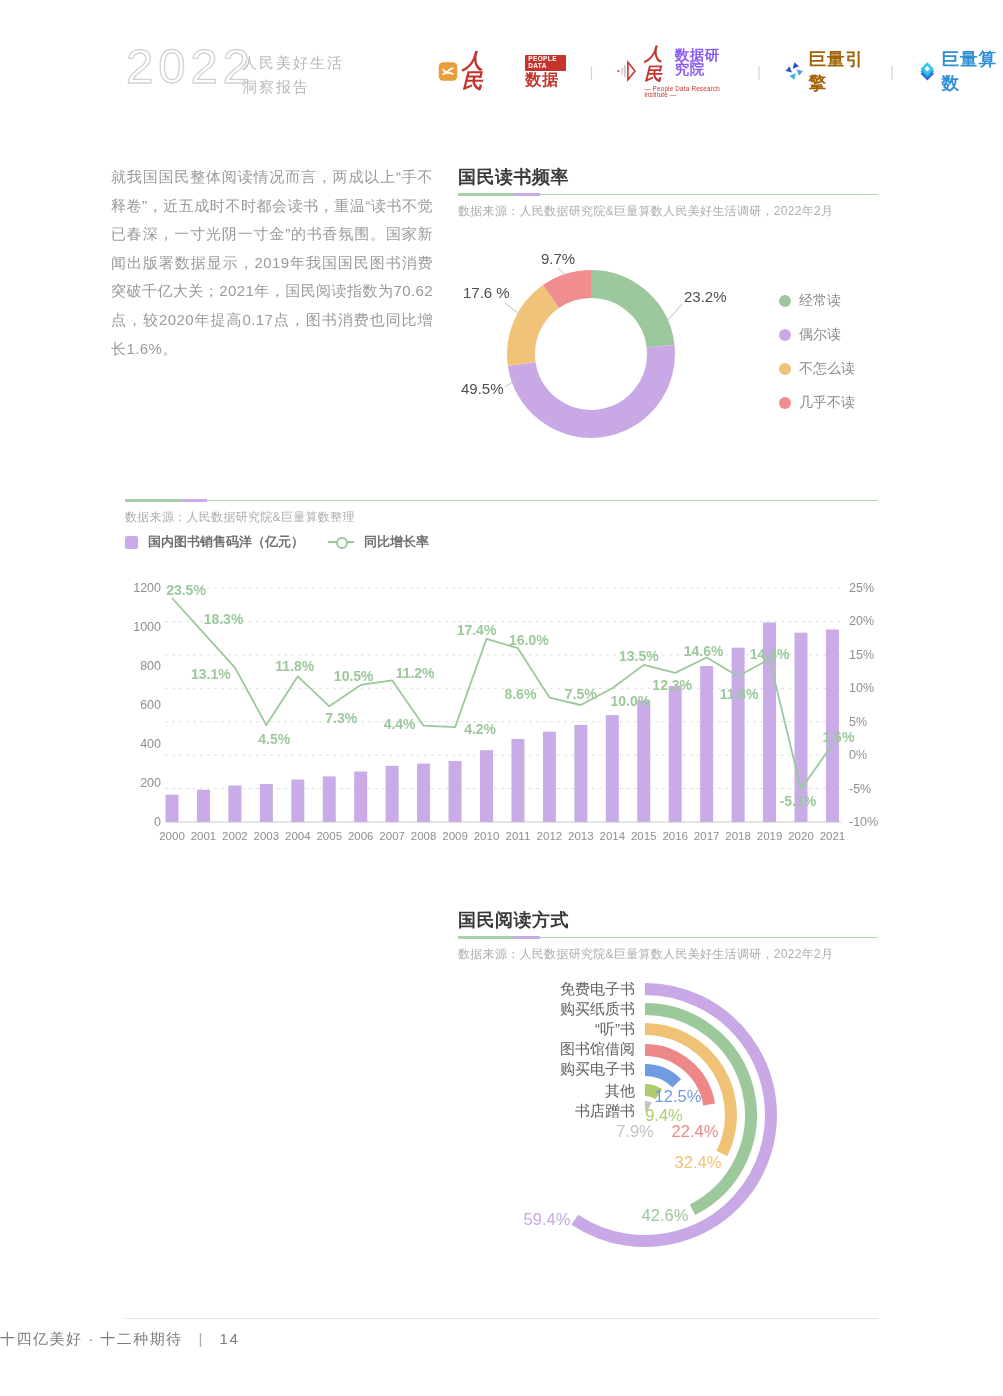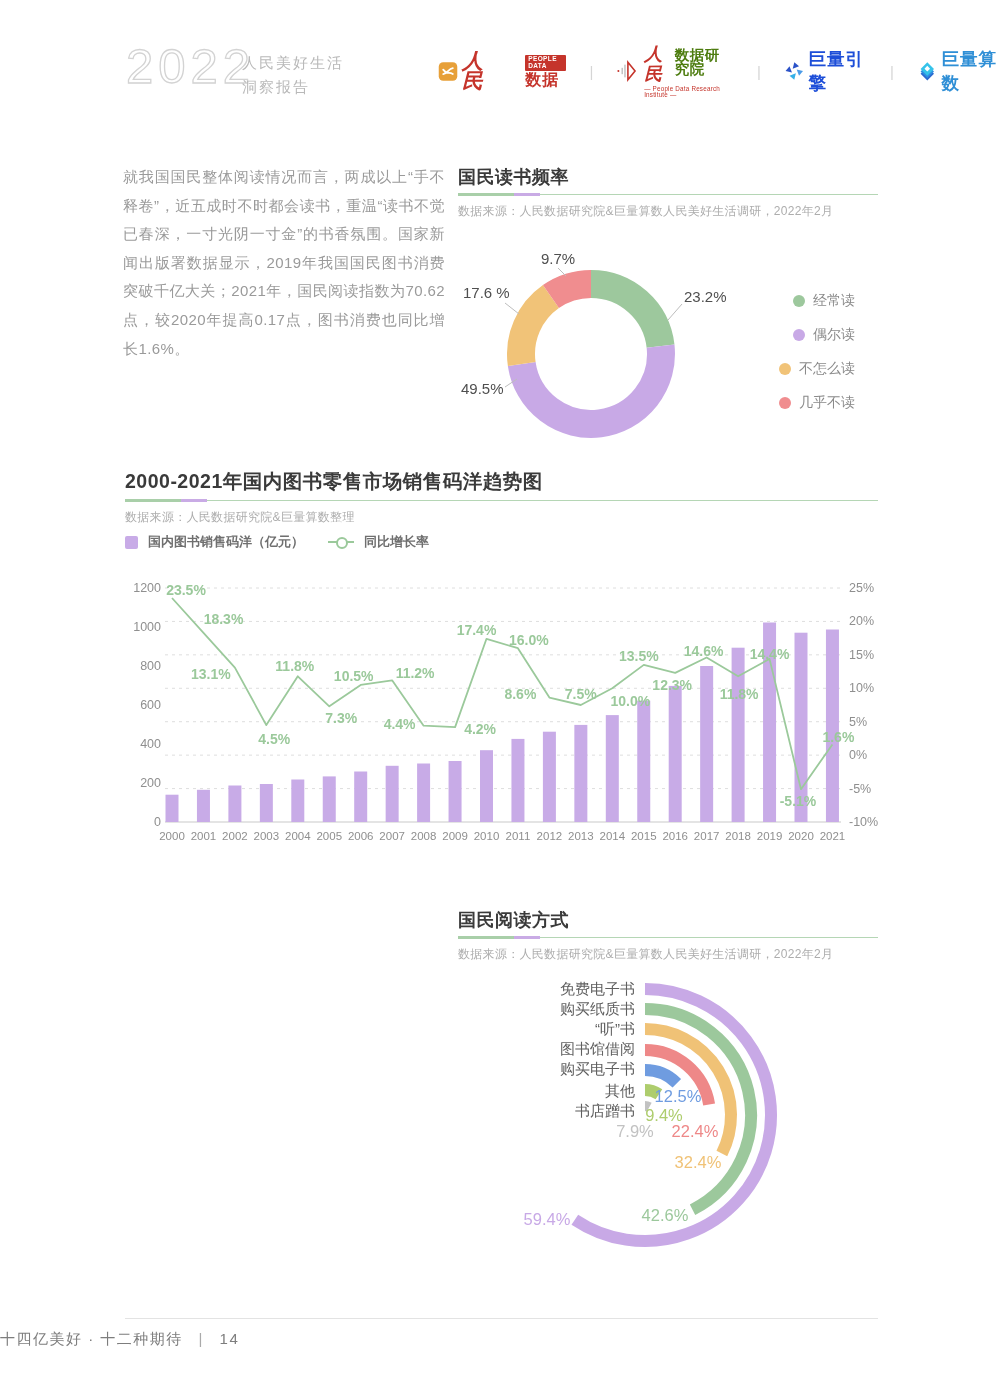--- a/index.html
+++ b/index.html
@@ -31,21 +31,21 @@
   .sec-title{font-size:18px;font-weight:bold;color:#3a3a3a;letter-spacing:.5px;}
   .sec-title.big{font-size:19.5px;}
   .rule{display:flex;align-items:center;height:3px;}
   .rule .g3{width:56px;height:3px;background:#a9cfa9;}
   .rule .p3{width:26px;height:3px;background:#c9abe5;}
   .rule .g1{flex:1;height:1px;background:#b5d6b5;}
   .src{font-size:12px;color:#adadad;letter-spacing:.3px;}
 
   
   .donut-legend{display:flex;flex-direction:column;}
-  .donut-legend .row{display:flex;align-items:center;height:34px;justify-content:flex-end;}
+  .donut-legend .row{display:flex;align-items:center;height:34px;}
   .donut-legend .dot{width:12px;height:12px;border-radius:50%;margin-right:8px;flex:0 0 auto;}
   .donut-legend .lab{font-size:14px;color:#8a8a8a;}
   .trend-legend{display:flex;align-items:center;gap:10px;font-size:13px;color:#6f6f6f;font-weight:bold;}
   .trend-legend .sw{width:13px;height:13px;border-radius:2px;display:inline-block;}
   .trend-legend .lm{position:relative;width:26px;height:12px;display:inline-block;}
   .trend-legend .lm .ln{position:absolute;left:0;right:0;top:5px;height:2px;background:#9bc99b;}
   .trend-legend .lm .cr{position:absolute;left:8px;top:1px;width:8px;height:8px;border:2px solid #9bc99b;border-radius:50%;background:#fff;}
   .trend-legend .gap{width:4px;}
 
   
@@ -81,48 +81,48 @@
     <div class="logo">
       <svg width="30" height="26" viewBox="0 0 30 26">
         <circle cx="3" cy="13" r="1.3" fill="#c5342b"></circle>
         <rect x="7" y="9" width="1.6" height="8" fill="#b9b9b9"></rect>
         <rect x="10.5" y="5" width="1.6" height="16" fill="#b9b9b9"></rect>
         <path d="M15 2l9 11-9 11z" fill="none" stroke="#c5342b" stroke-width="2"></path>
       </svg>
       <span class="ri-stack">
         <span class="ri-top">
           <span class="rd-script" style="color:#c5342b;font-size:18px">人民</span>
-          <span class="ri-name" style="color:#4d7c0f">数据研究院</span>
+          <span class="ri-name" style="color:#8b5cf6">数据研究院</span>
         </span>
         <span class="ri-sub" style="color:#c5342b">— People Data Research Institute —</span>
       </span>
     </div>
     <span class="lg-divider">|</span>
     <div class="logo">
       <svg width="26" height="26" viewBox="0 0 26 26">
         <path d="M13 2l6 5-8 3z" fill="#2b52c8"></path>
         <path d="M24 13l-5 6-3-8z" fill="#4a9be8"></path>
         <path d="M13 24l-6-5 8-3z" fill="#35b0e8"></path>
         <path d="M2 13l5-6 3 8z" fill="#2b52c8"></path>
       </svg>
-      <span class="jl-name" style="color:#1d4ed8">巨量引擎</span>
+      <span class="jl-name" style="color:#a16207">巨量引擎</span>
     </div>
     <span class="lg-divider">|</span>
     <div class="logo">
       <svg width="26" height="26" viewBox="0 0 26 26">
         <rect x="7" y="10.5" width="12" height="12" transform="rotate(45 13 16.5)" fill="#2b6ad0"></rect>
         <rect x="7" y="7.5" width="12" height="12" transform="rotate(45 13 13.5)" fill="#2f8ee0"></rect>
         <rect x="7" y="4.5" width="12" height="12" transform="rotate(45 13 10.5)" fill="#35c3ea"></rect>
         <rect x="10.5" y="7.5" width="5" height="5" transform="rotate(45 13 10)" fill="#fff"></rect>
       </svg>
       <span class="jl-name" style="color:#2f8fd6">巨量算数</span>
     </div>
   </div>
 
-  <div class="abs para" style="left:123px;top:163px">就我国国民整体阅读情况而言，两成以上“手不释卷”，近五成时不时都会读书，重温“读书不觉已春深，一寸光阴一寸金”的书香氛围。国家新闻出版署数据显示，2019年我国国民图书消费突破千亿大关；2021年，国民阅读指数为70.62点，较2020年提高0.17点，图书消费也同比增长1.6%。</div>
+  <div class="abs para" style="left:111px;top:163px">就我国国民整体阅读情况而言，两成以上“手不释卷”，近五成时不时都会读书，重温“读书不觉已春深，一寸光阴一寸金”的书香氛围。国家新闻出版署数据显示，2019年我国国民图书消费突破千亿大关；2021年，国民阅读指数为70.62点，较2020年提高0.17点，图书消费也同比增长1.6%。</div>
 
   <div class="abs sec-title" style="left:458px;top:165px">国民读书频率</div>
   <div class="abs rule" style="left:458px;top:193px;width:420px">
     <span class="g3"></span>
       <span class="p3"></span>
       <span class="g1"></span>
   </div>
   <div class="abs src" style="left:458px;top:203px">数据来源：人民数据研究院&amp;巨量算数人民美好生活调研，2022年2月</div>
 
   <svg id="donut-svg" class="abs" style="left:455px;top:240px" width="330" height="215" viewBox="0 0 330 215">
@@ -153,21 +153,20 @@
       <div class="row">
         <span class="dot" style="background: rgb(241, 195, 120);"></span>
         <span class="lab">不怎么读</span>
       </div>
       <div class="row">
         <span class="dot" style="background: rgb(240, 141, 143);"></span>
         <span class="lab">几乎不读</span>
       </div>
     </div>
 
-  <div class="abs sec-title big" style="left:125px;top:468px">2000-2021年国内图书零售市场销售码洋趋势图</div>
   <div class="abs rule" style="left:125px;top:499px;width:753px">
     <span class="g3"></span>
       <span class="p3"></span>
       <span class="g1"></span>
   </div>
   <div class="abs src" style="left:125px;top:509px">数据来源：人民数据研究院&amp;巨量算数整理</div>
 
   <div class="abs trend-legend" style="left:125px;top:533px">
     <span class="sw" id="trend-sw-bar" style="background: rgb(200, 171, 231);"></span>
     <span>国内图书销售码洋（亿元）</span>

